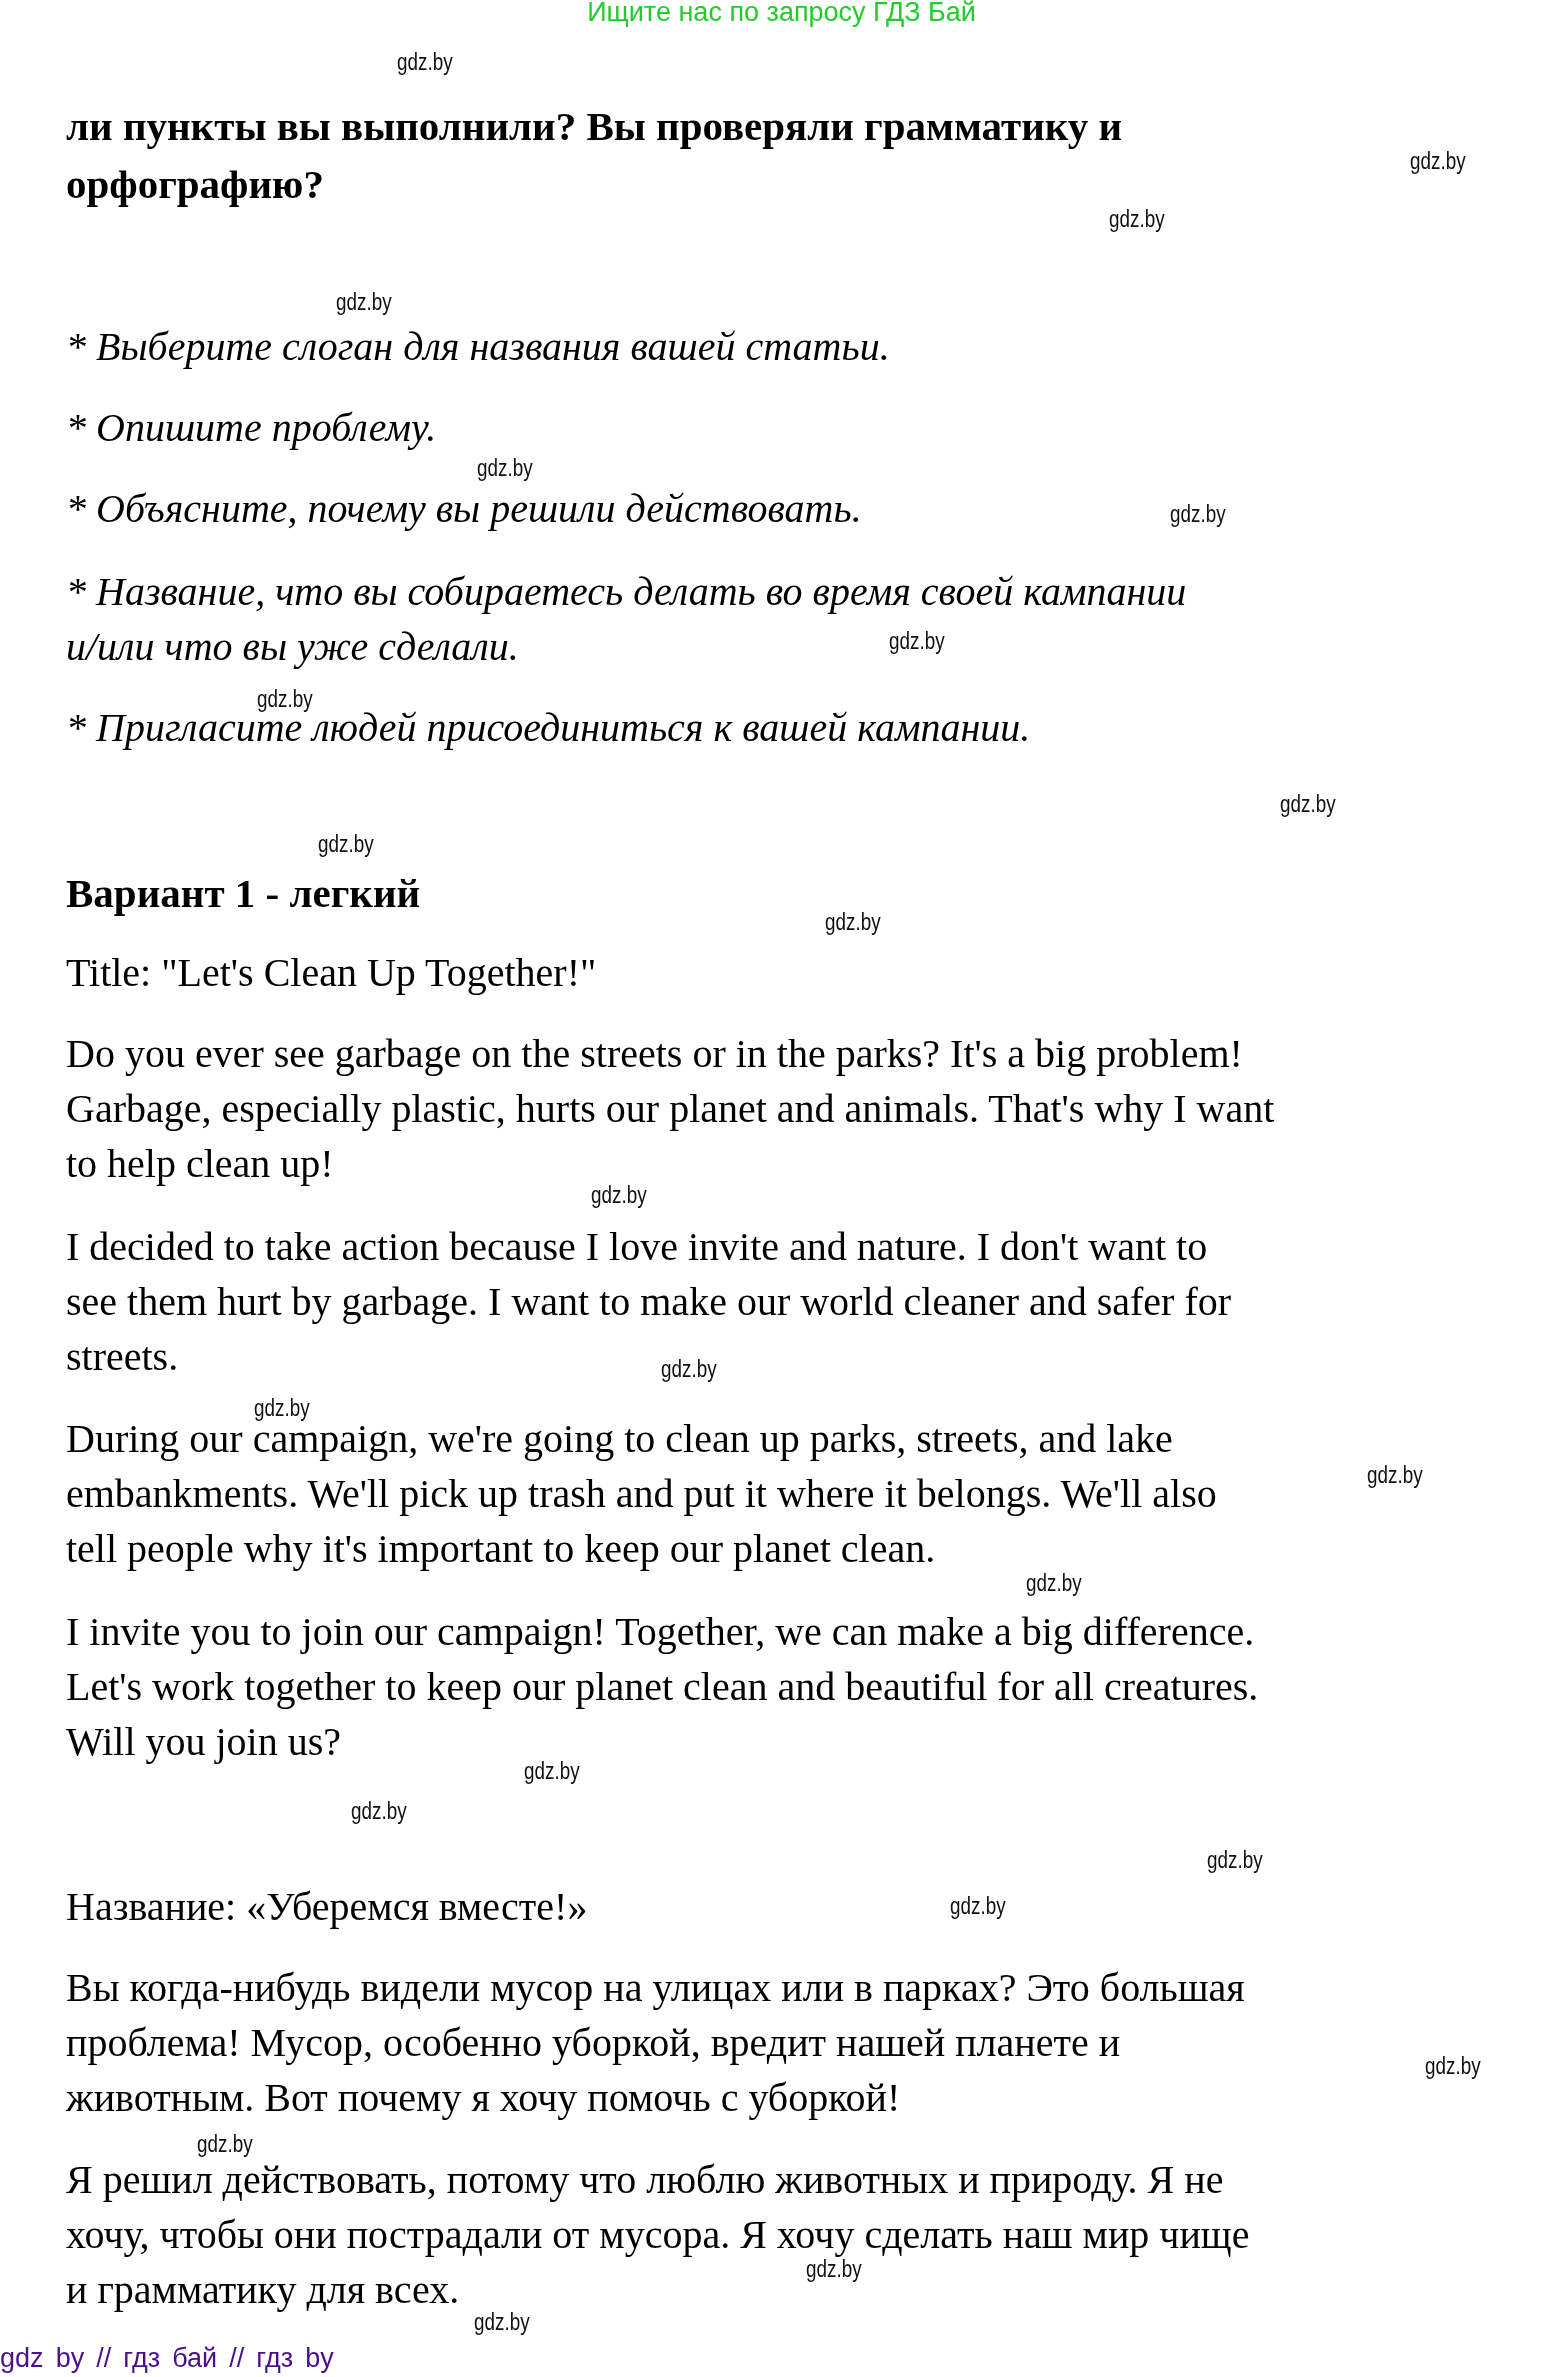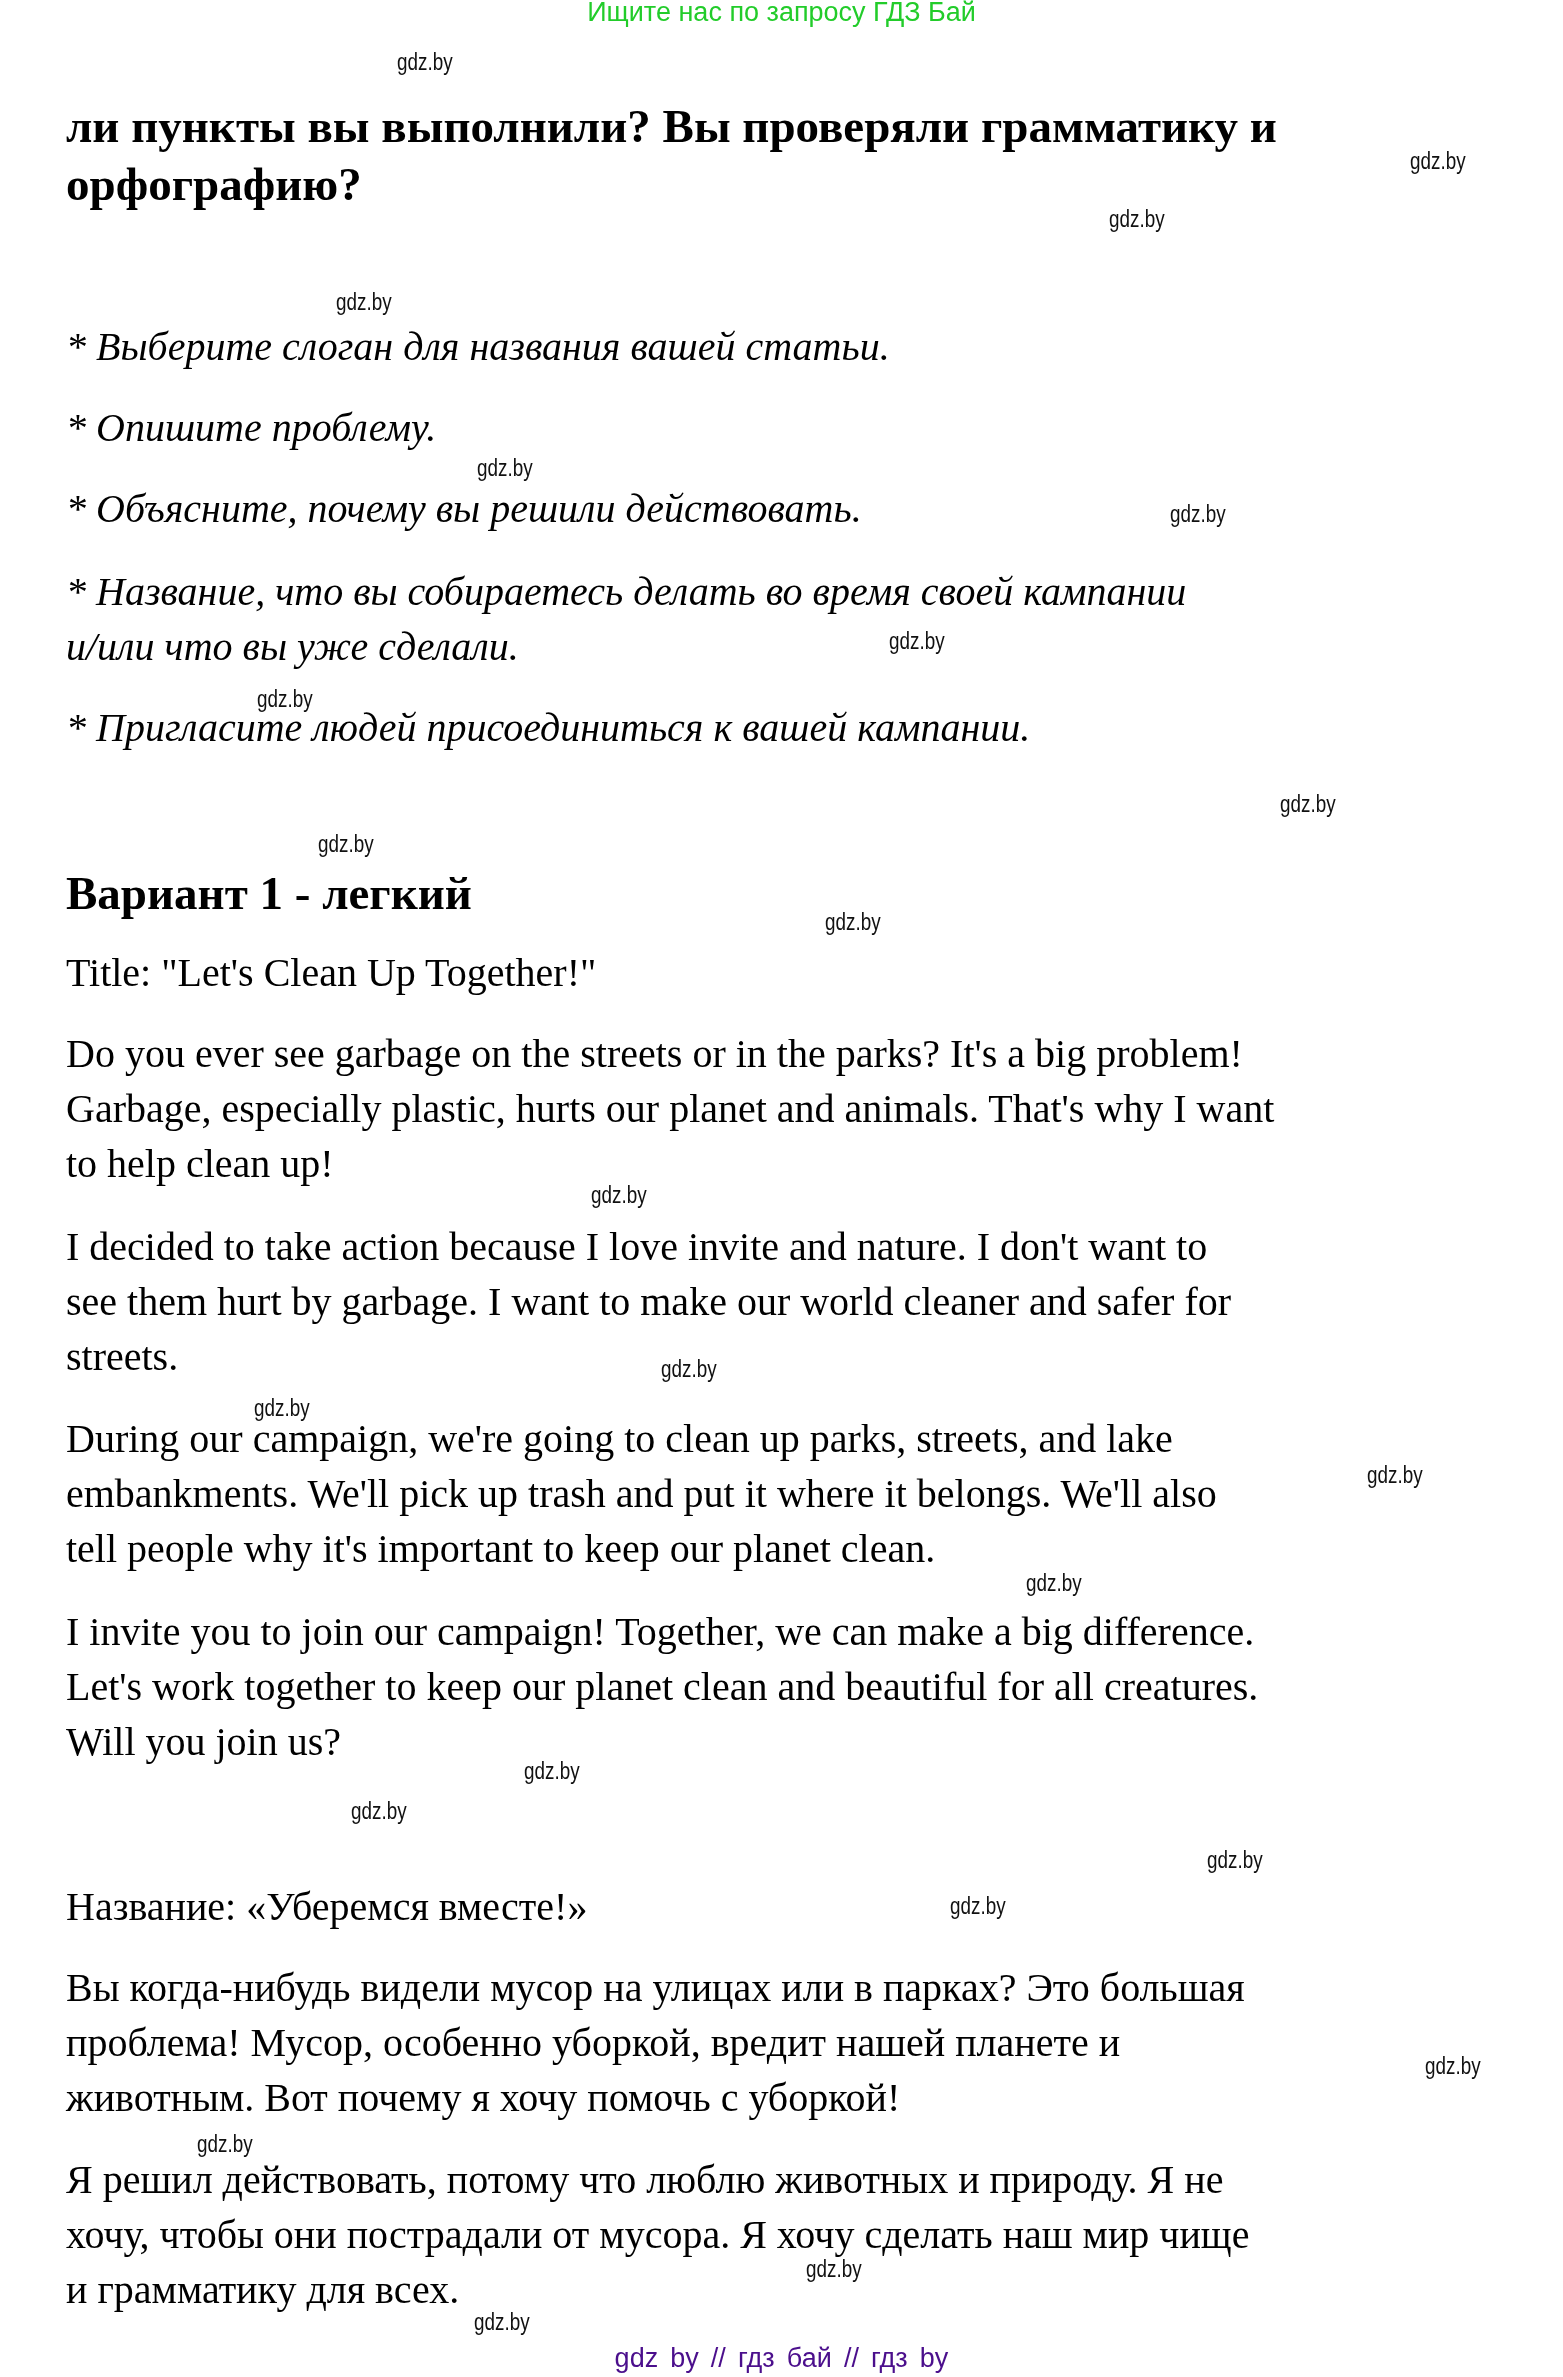--- a/index.html
+++ b/index.html
@@ -1,25 +1,25 @@
 <!DOCTYPE html>
 <html style="font-size:12.2px"><head>
 <meta charset="utf-8">
 <style>
   html, body { margin:0; padding:0; background:#ffffff; }
   body { width:1563px; height:2377px; position:relative; overflow:hidden;
          font-family:"Liberation Serif", serif; color:#000; }
   .banner-top { position:absolute; left:0; width:1563px; top:-3.1px; text-align:center;
          font-family:"Liberation Sans", sans-serif; font-size:27px; color:#22cc2a; }
-  .banner-bottom { position:absolute; left:0; width:1563px; top:2343px; text-align:center;
+  .banner-bottom { position:absolute; left:0; width:1563px; top:2343px; text-align:left;
          font-family:"Liberation Sans", sans-serif; font-size:27px; color:#4b0f8c; word-spacing:4.6px; }
   .wm { position:absolute; font-family:"Liberation Sans", sans-serif; font-size:23px; color:#111;
         transform:scaleX(0.82); transform-origin:left top; }
   .line { position:absolute; left:66px; white-space:nowrap; font-size:40px; line-height:55px; }
-  .bold { font-weight:bold; font-size:47px; }
+  .bold { font-weight:bold; font-size:41px; }
   .ital { font-style:italic; }
 </style>
 </head>
 <body>
 
 <div class="banner-top">Ищите нас по запросу ГДЗ Бай</div>
 
 <div class="wm" style="left:397px;top:49px">gdz.by</div>
 <div class="wm" style="left:1410px;top:148px">gdz.by</div>
 <div class="wm" style="left:1109px;top:206px">gdz.by</div>

